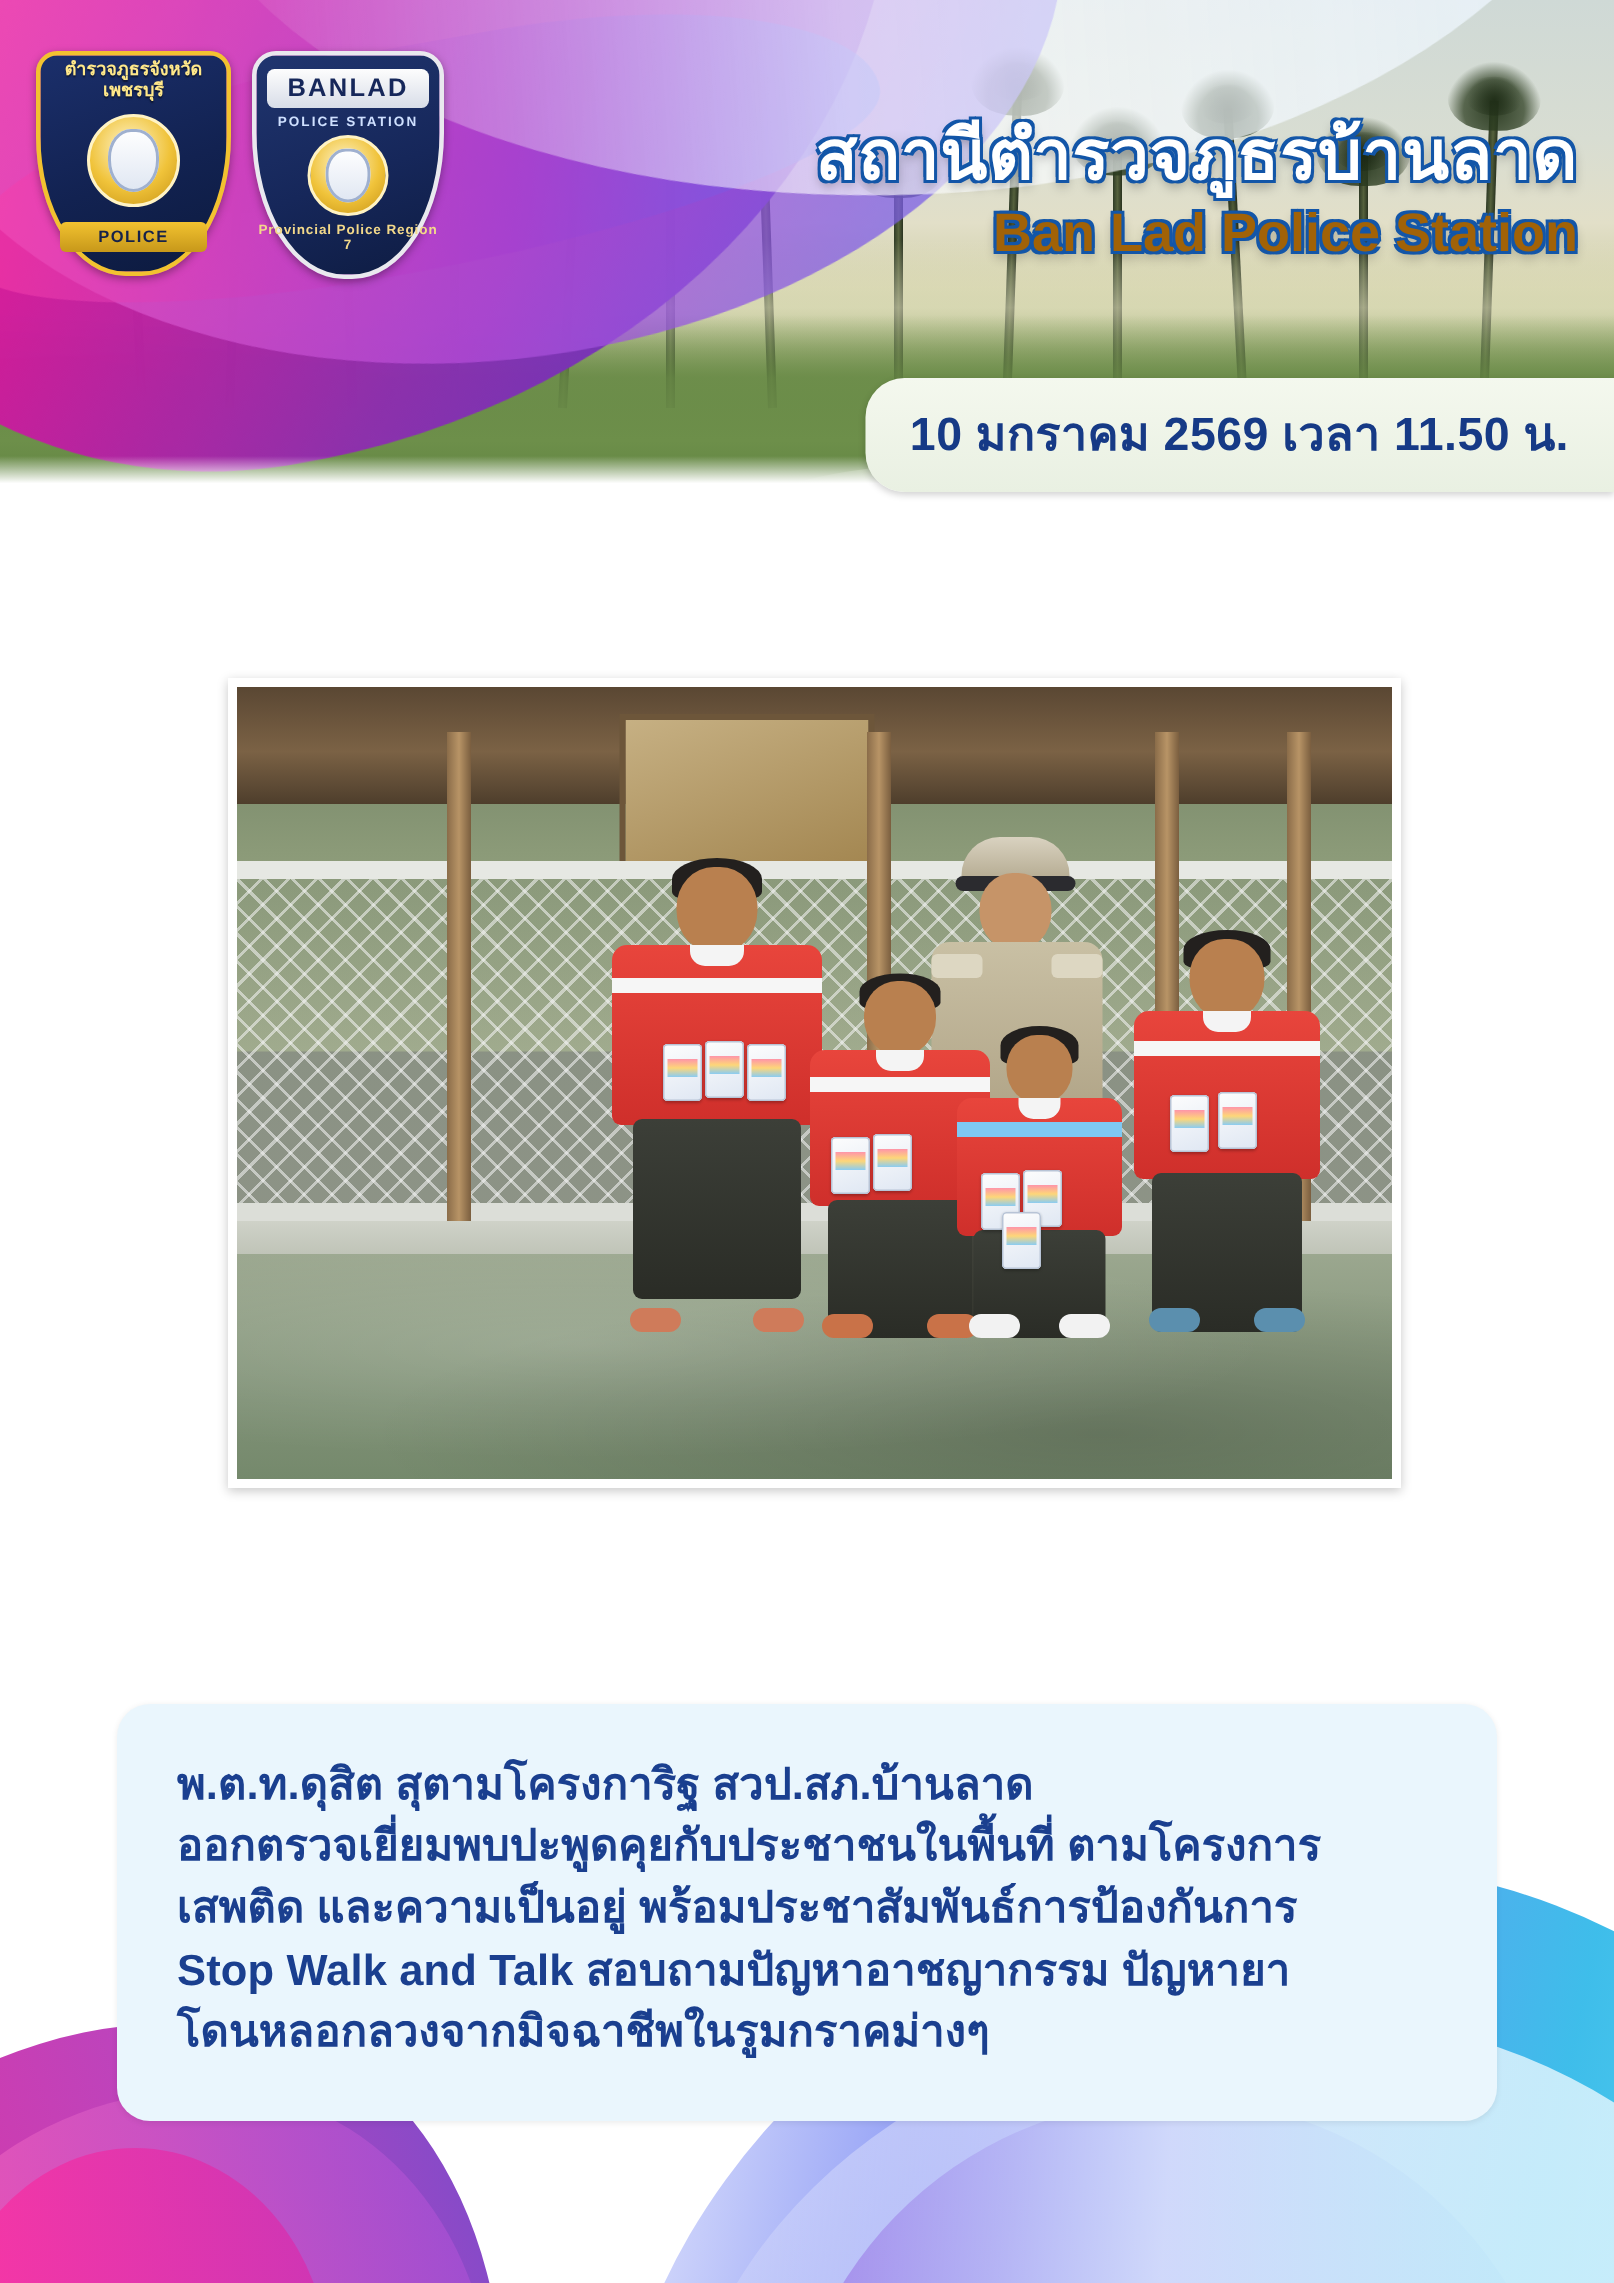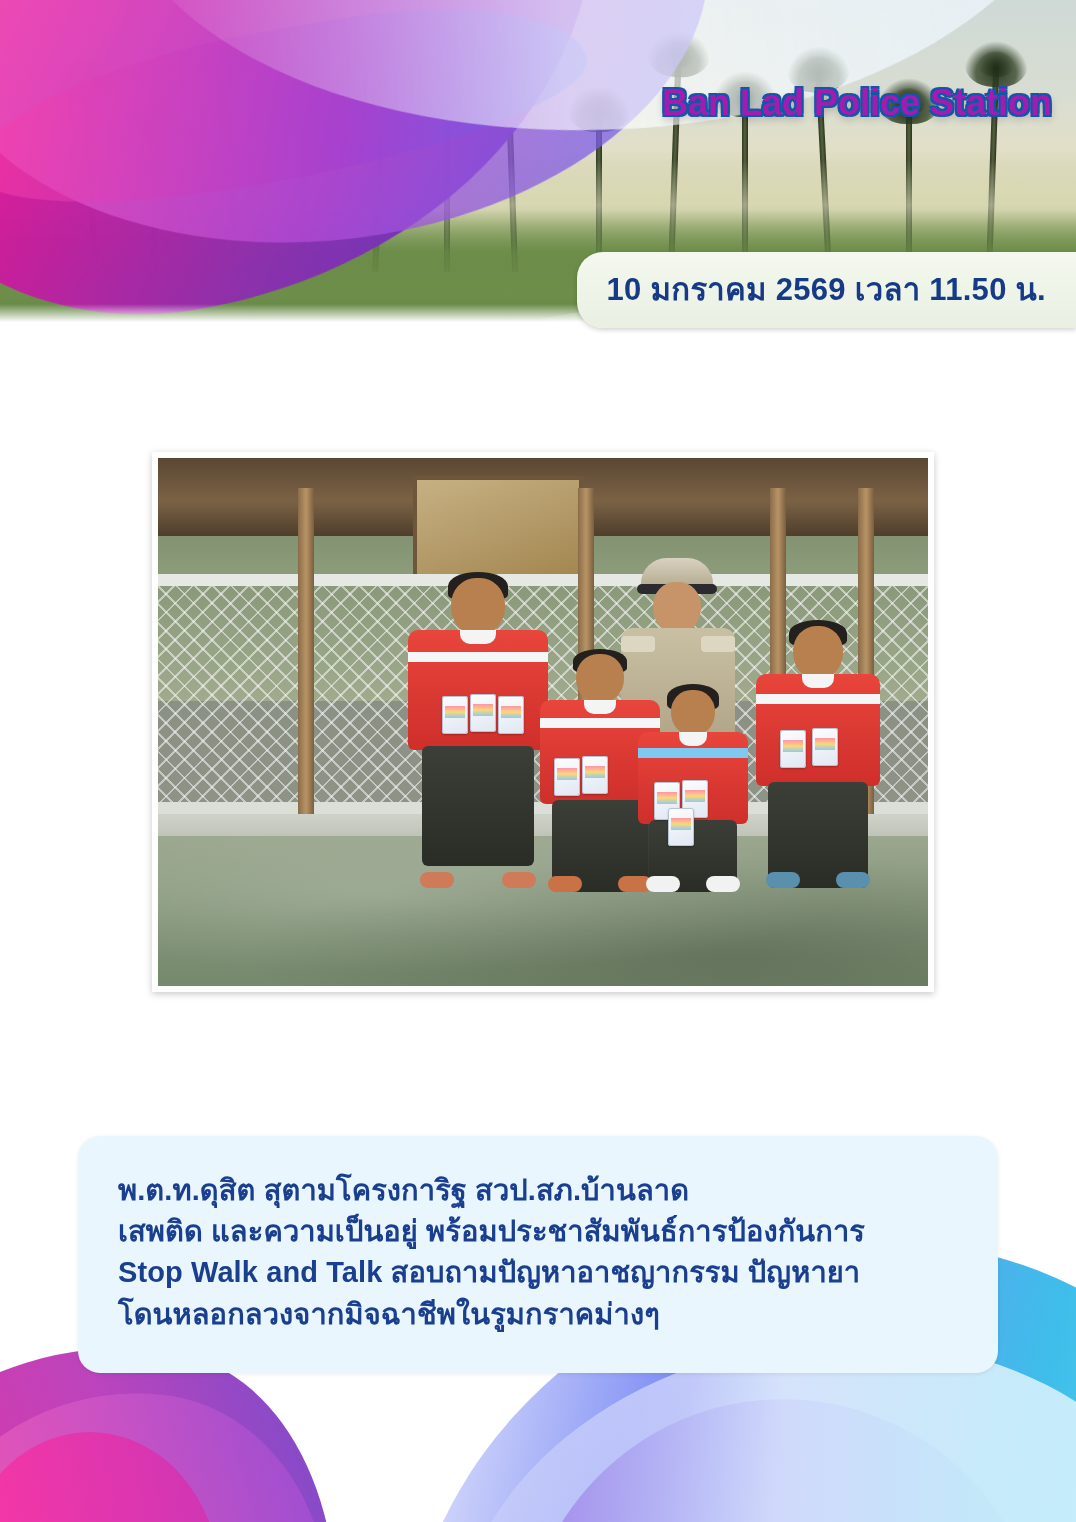--- a/index.html
+++ b/index.html
@@ -263,21 +263,21 @@
       -2px 2px 0 #1356a8,
       2px -2px 0 #1356a8,
       -2px -2px 0 #1356a8,
       0 4px 8px rgba(0,0,0,.35);
     line-height: 1.12;
   }
   .title-en {
     margin-top: 4px;
     font-size: 36px;
     font-weight: bold;
-    color: #a21caf;
+    color: #a16207;
     text-shadow:
       2px 2px 0 #1356a8,
       -2px 2px 0 #1356a8,
       2px -2px 0 #1356a8,
       -2px -2px 0 #1356a8,
       0 4px 8px rgba(0,0,0,.3);
   }
 
   .date-pill {
     position: absolute;
@@ -499,22 +499,40 @@
 
     <div class="ribbon rb1"></div>
     <div class="ribbon rb2"></div>
     <div class="ribbon rb4"></div>
     <div class="ribbon rb3"></div>
     <div class="ribbon rb5"></div>
 
     <div class="header-bottom-fade"></div>
   </div>
 
+  <div class="logos">
+    <div class="crest">
+      <div class="shield"></div>
+      <div class="top-text">ตำรวจภูธรจังหวัด
+เพชรบุรี</div>
+      <div class="ring"></div>
+      <div class="bot-ribbon">POLICE</div>
+    </div>
+
+    <div class="crest crest2">
+      <div class="shield"></div>
+      <div class="banlad">BANLAD</div>
+      <div class="sub">POLICE STATION</div>
+      <div class="ring"></div>
+      <div class="arc">Provincial Police Region 7</div>
+    </div>
+  </div>
 
   <div class="titles">
+    <div class="title-th">สถานีตำรวจภูธรบ้านลาด</div>
     <div class="title-en">Ban Lad Police Station</div>
   </div>
 
   <div class="date-pill">
     <span>10 มกราคม 2569 เวลา 11.50 น.</span>
   </div>
 
   <div class="photo-wrap">
     <div class="photo">
       <div class="ph-sky"></div>
@@ -610,20 +628,21 @@
           </div>
         <div class="milk" style="left:56px; top:102px;">
             <i></i>
           </div>
       </div>
     </div>
   </div>
 
   <div class="caption">
     <p>พ.ต.ท.ดุสิต สุตามโครงการิฐ สวป.สภ.บ้านลาด</p>
+    <p>ออกตรวจเยี่ยมพบปะพูดคุยกับประชาชนในพื้นที่ ตามโครงการ</p>
     <p>เสพติด และความเป็นอยู่ พร้อมประชาสัมพันธ์การป้องกันการ</p>
     <p>Stop Walk and Talk สอบถามปัญหาอาชญากรรม ปัญหายา</p>
     <p>โดนหลอกลวงจากมิจฉาชีพในรูมกราคม่างๆ</p>
   </div>
 
   <div class="footer">
     <div class="fr fr3"></div>
     <div class="fr fr5"></div>
     <div class="fr fr4"></div>
     <div class="fr fr1"></div>

